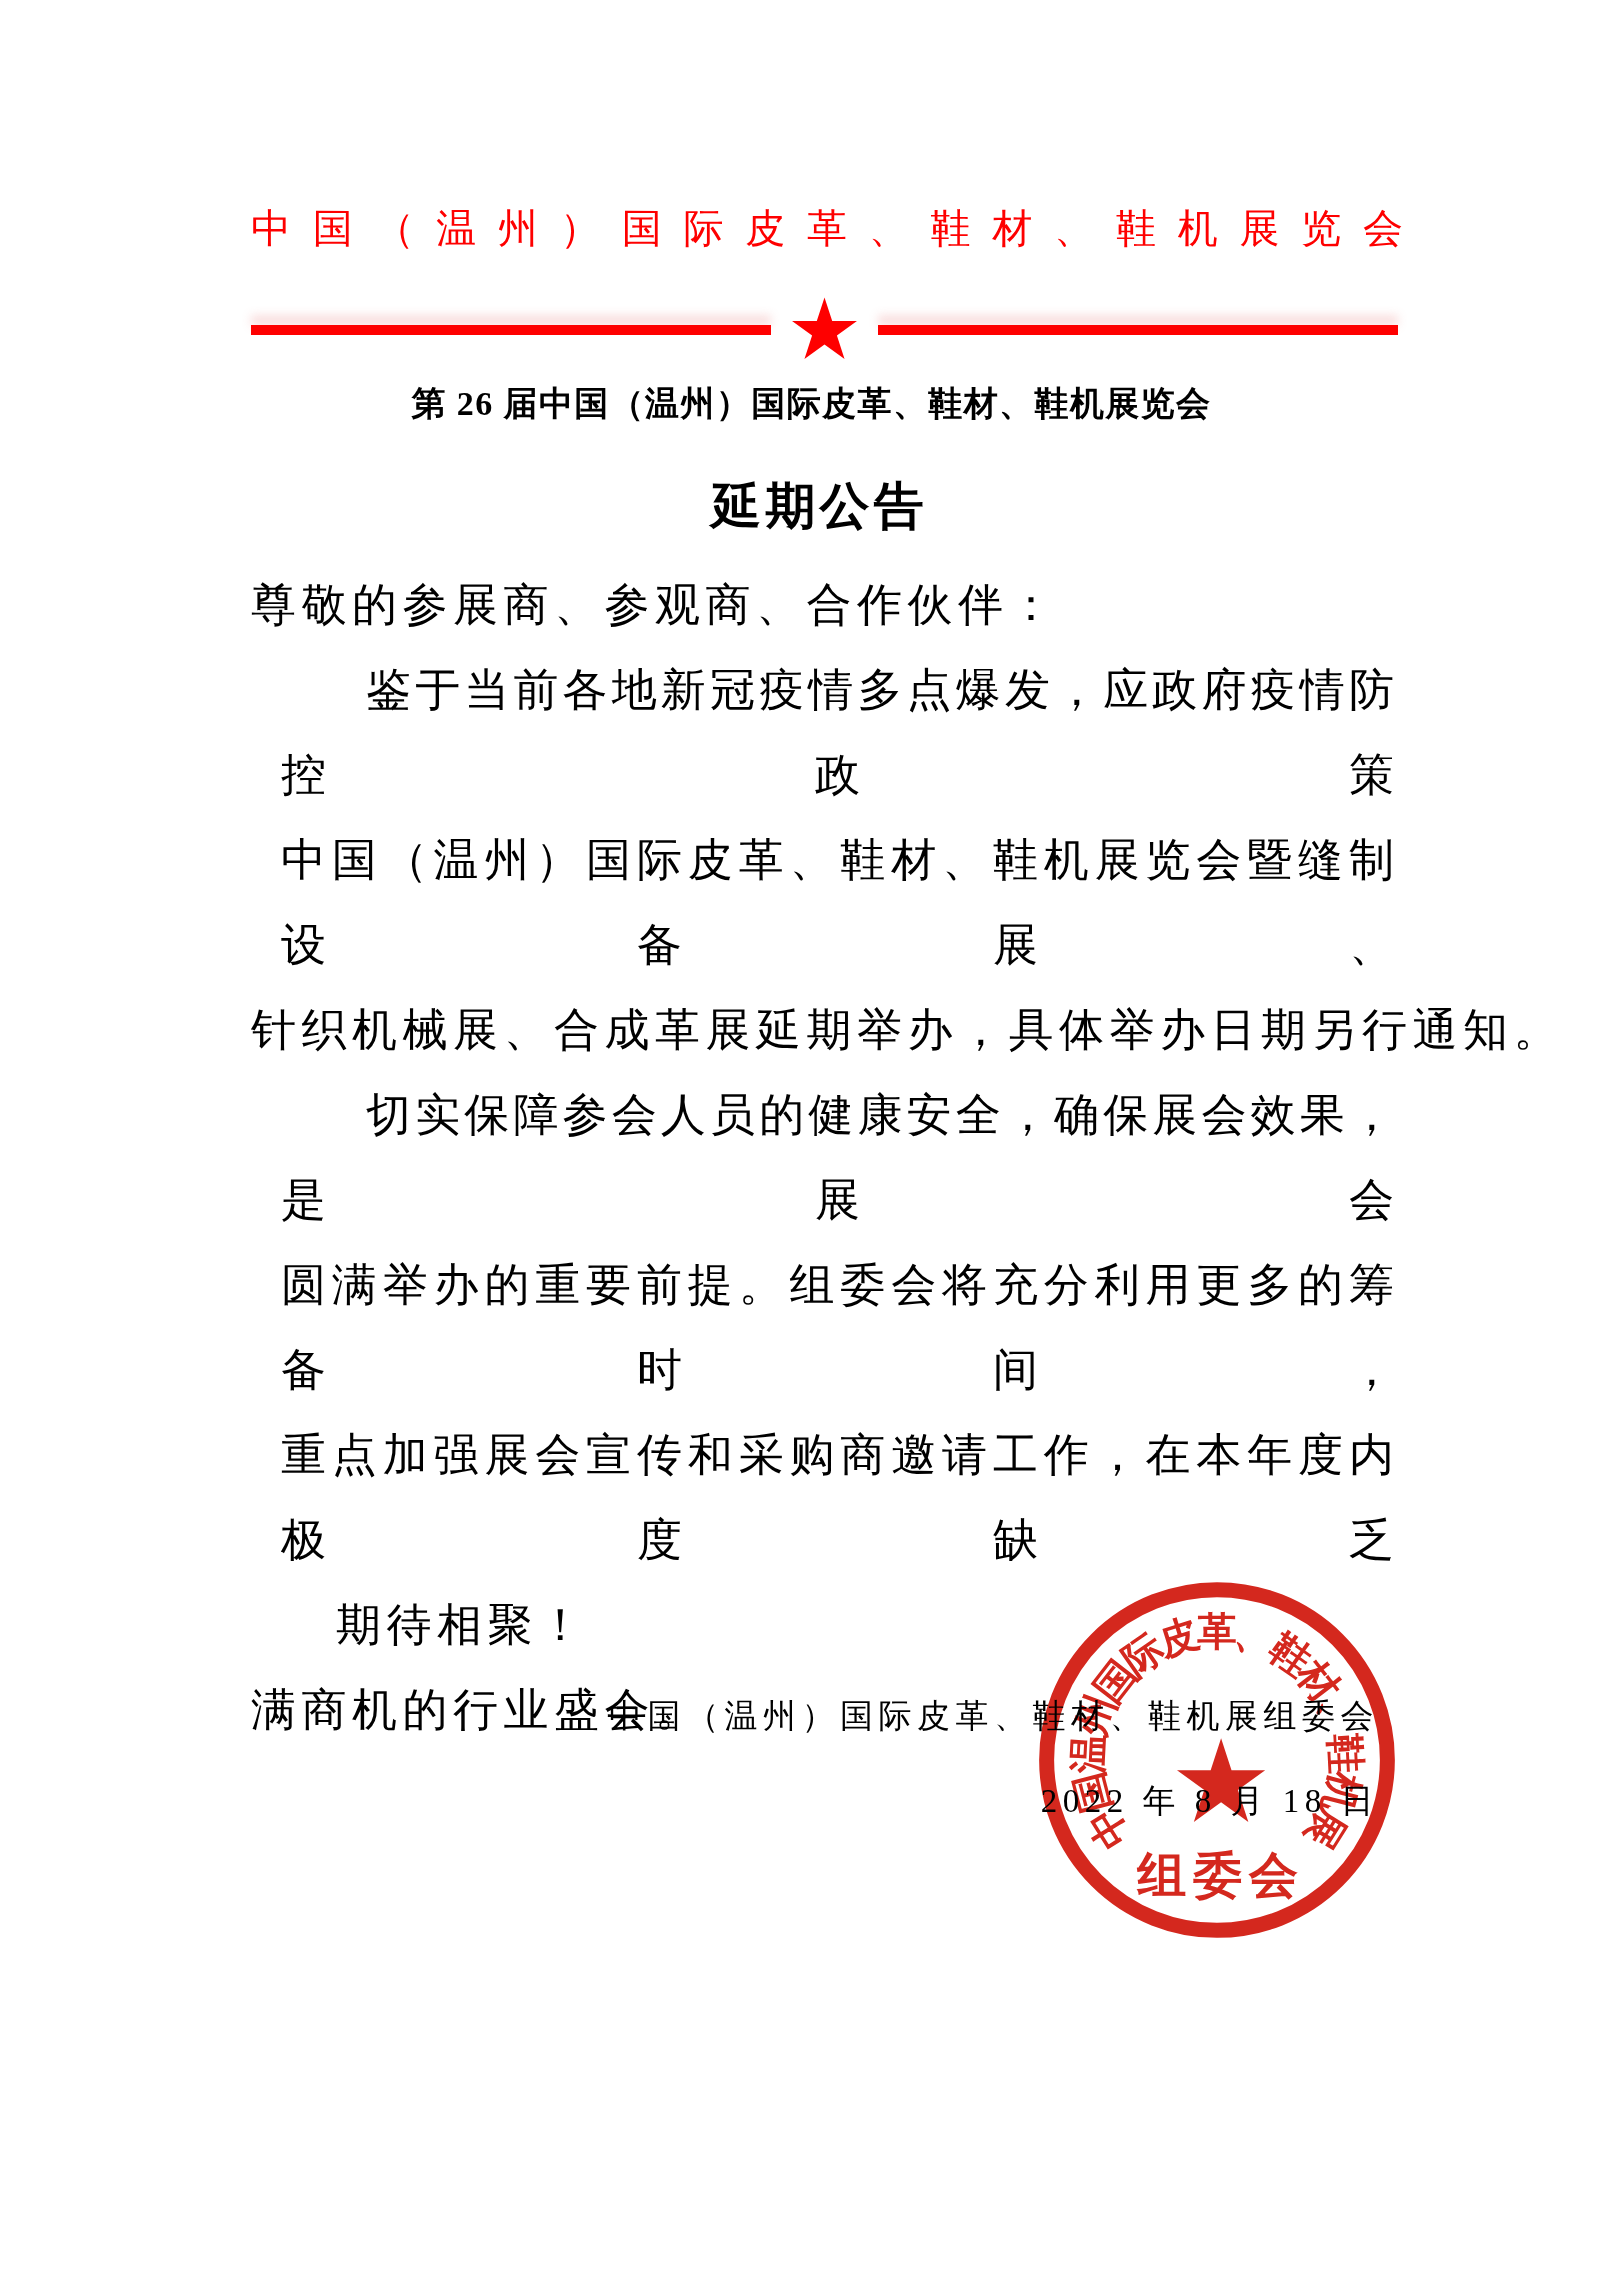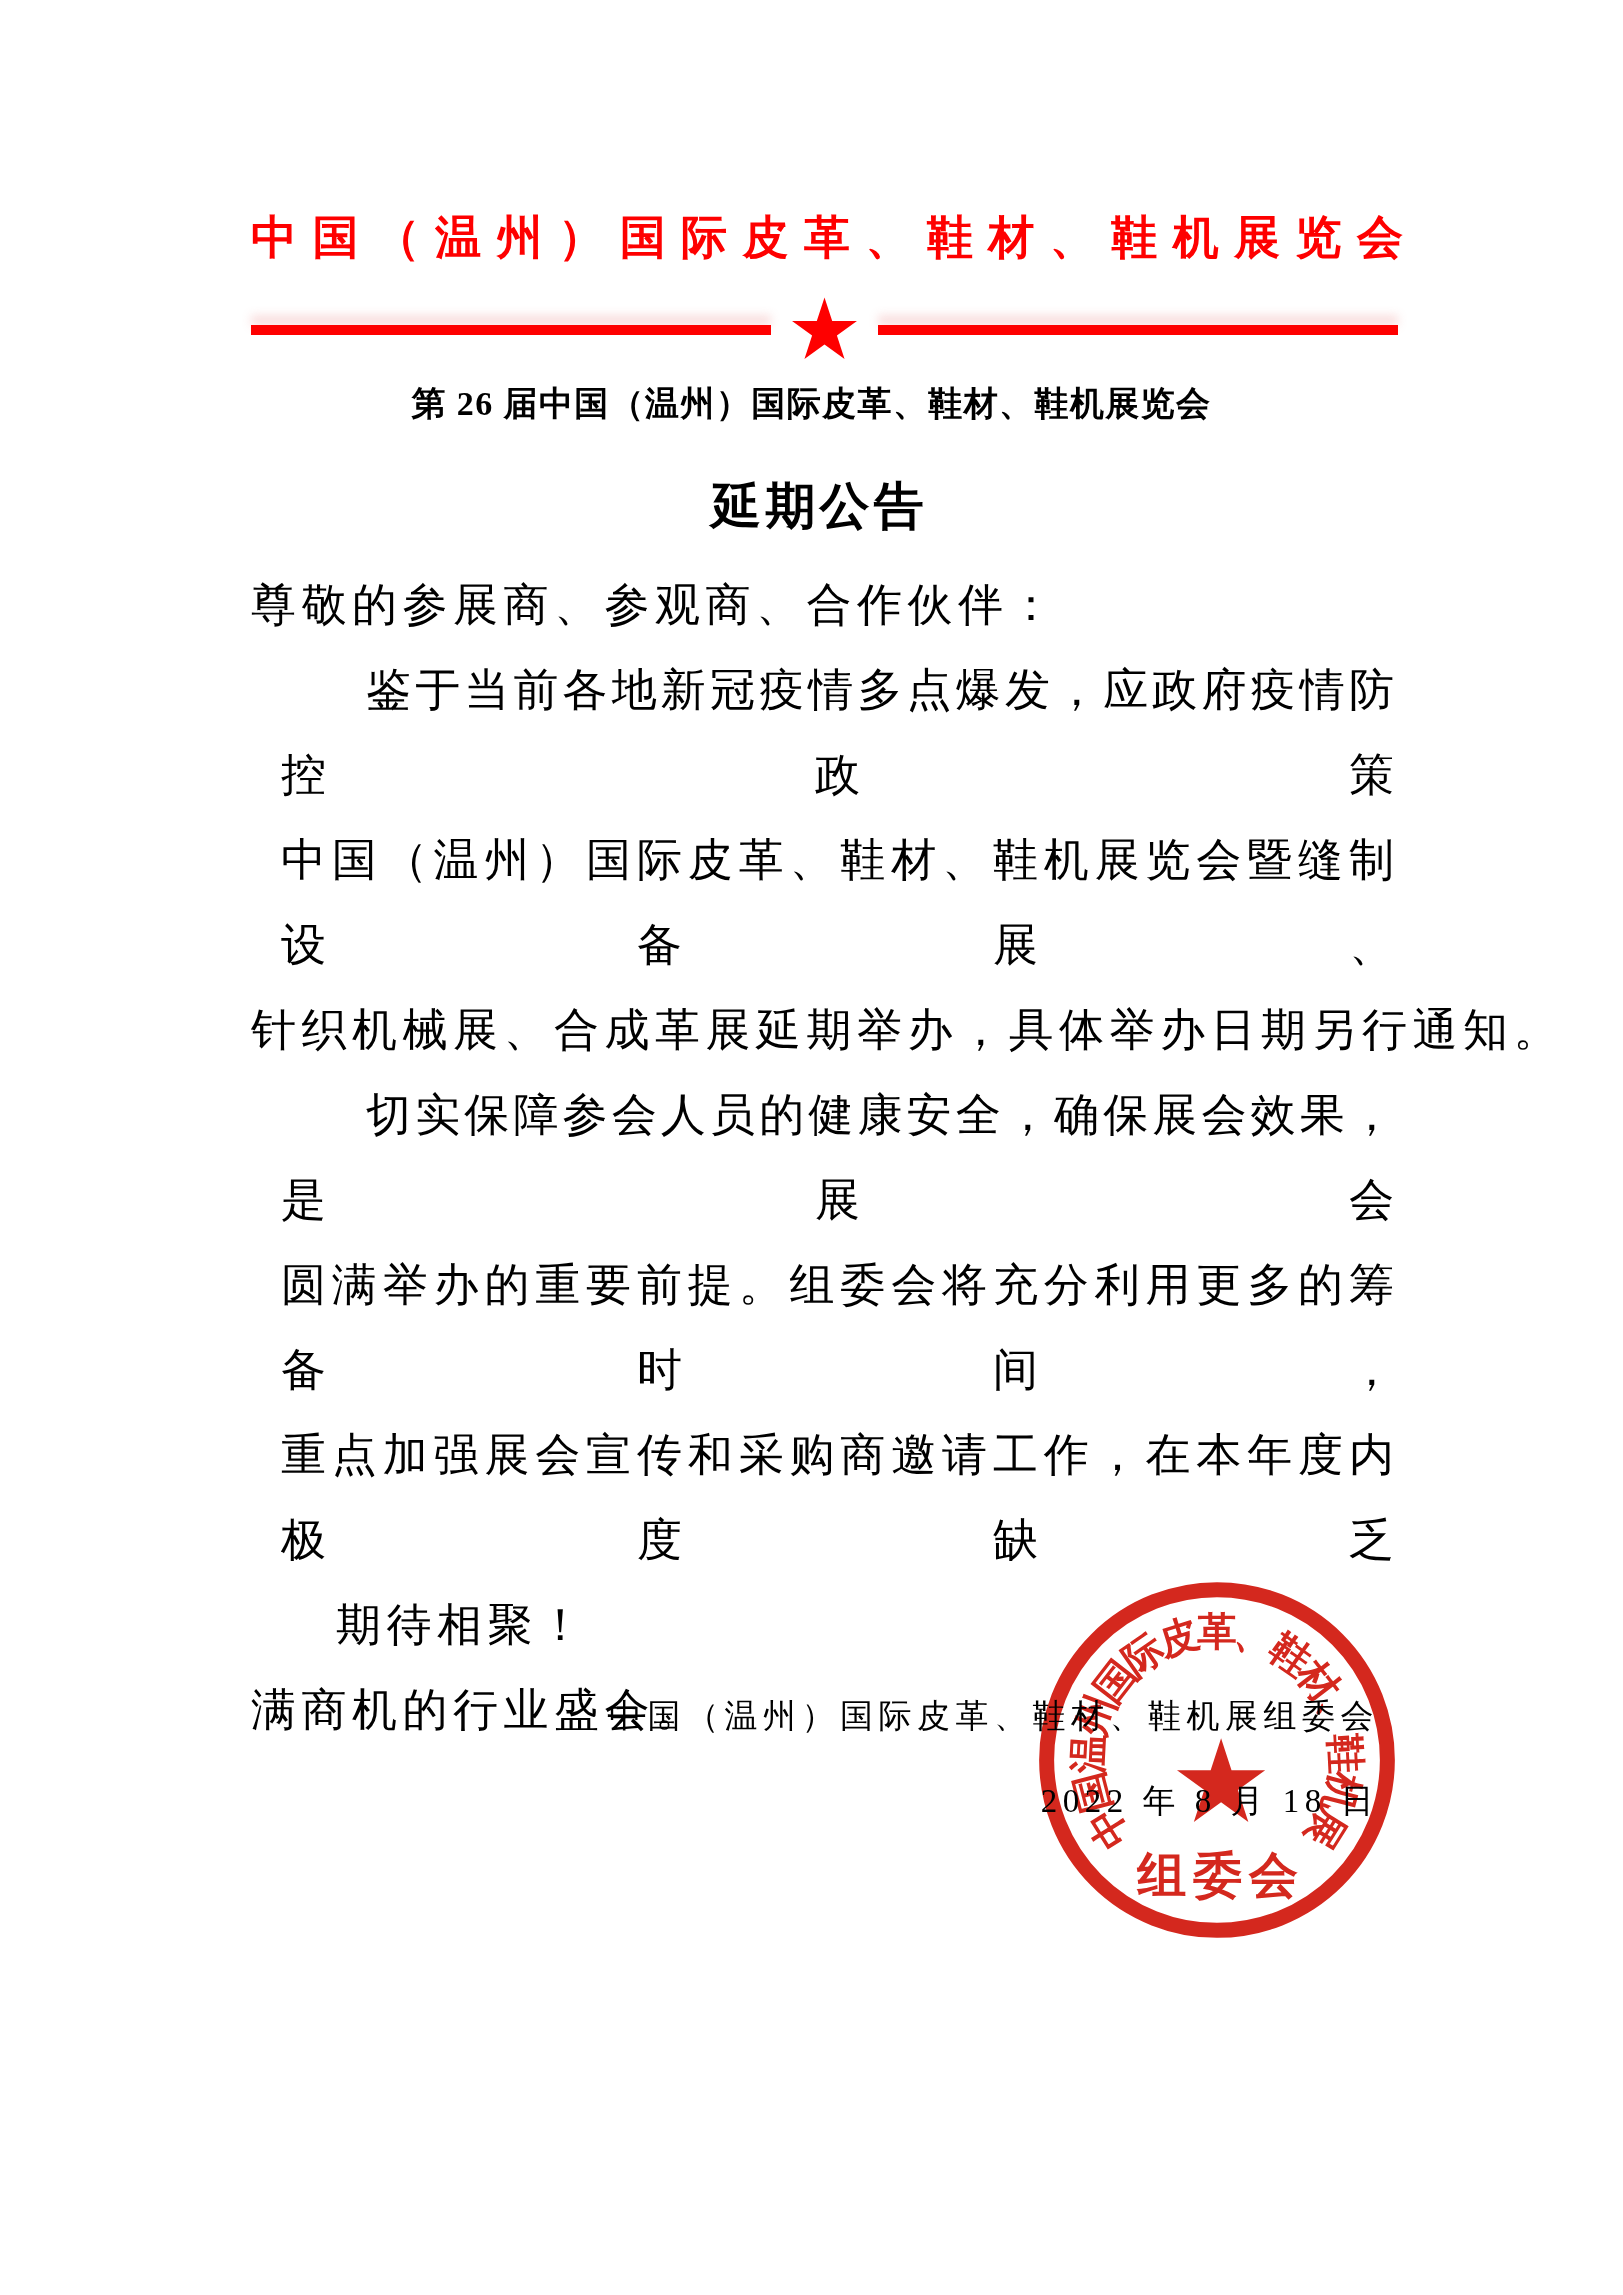--- a/index.html
+++ b/index.html
@@ -13,22 +13,22 @@
     width: 1623px;
     height: 2295px;
     background: #ffffff;
     overflow: hidden;
     font-family: "Liberation Serif", "DejaVu Serif", serif;
     color: var(--ink);
   }
   
   .banner {
     position: absolute;
-    left: 251px; top: 213px; width: 1152px;
-    font-size: 46px; font-weight: 700; line-height: 1.1;
+    left: 251px; top: 207px; width: 1152px;
+    font-size: 40px; font-weight: 400; line-height: 1.1;
     color: var(--accent);
     text-align: justify;
     text-align-last: justify;
     white-space: nowrap;
   }
   
   .divider-line {
     position: absolute; top: 325px; height: 10.2px;
     background: var(--accent);
     box-shadow: 0 -9.5px 9.5px rgba(235,140,140,0.30);

